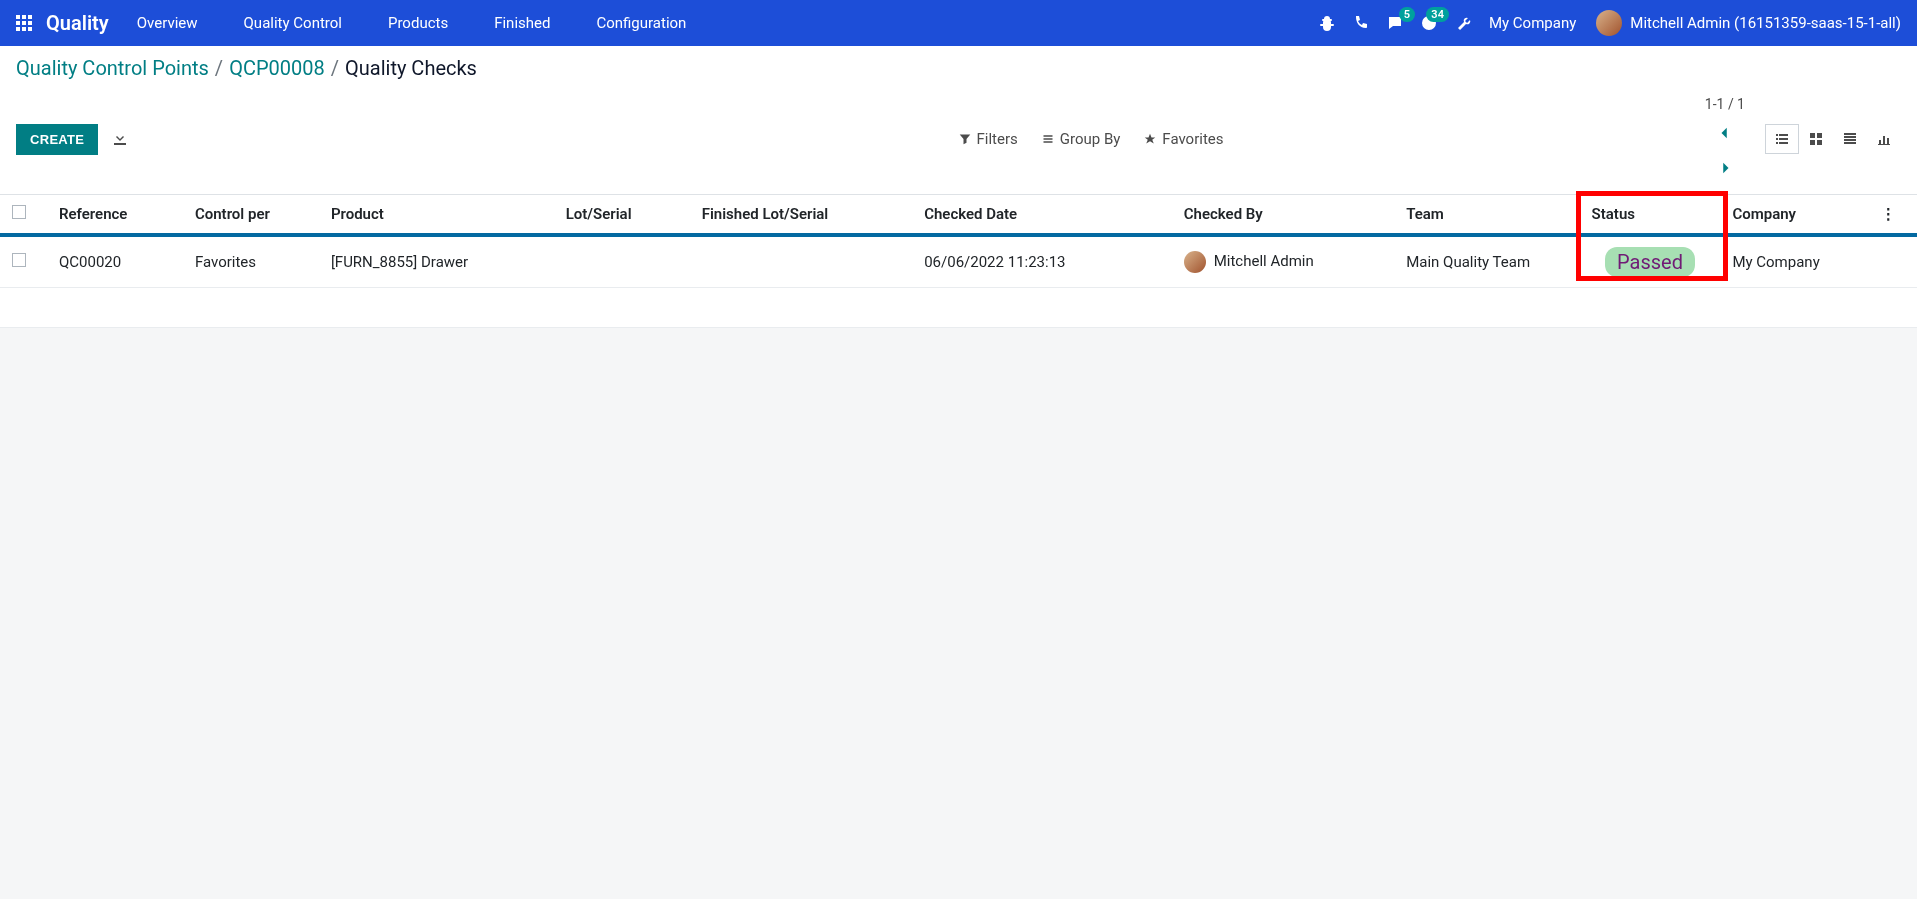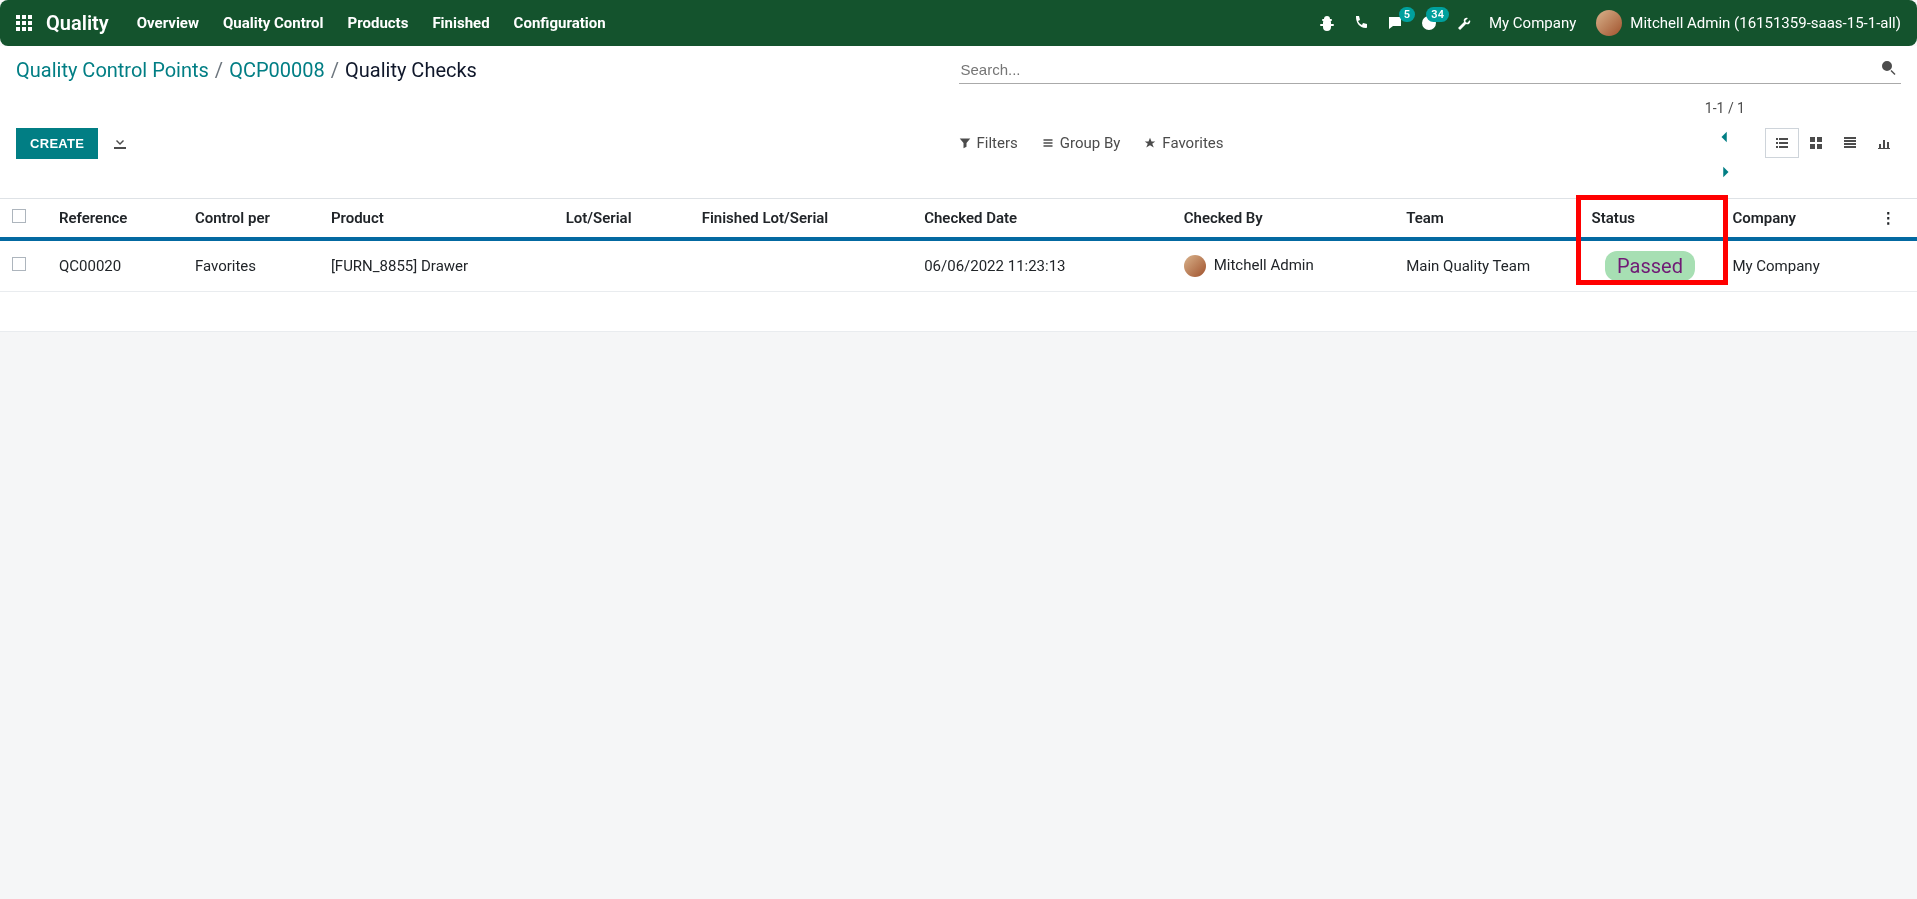--- a/index.html
+++ b/index.html
@@ -1,23 +1,23 @@
 <!DOCTYPE html>
 <html><head>
 <meta charset="utf-8">
 <style>
   * { box-sizing: border-box; margin: 0; padding: 0; }
   body { font-family: -apple-system, BlinkMacSystemFont, "Segoe UI", Roboto, "Helvetica Neue", Arial, sans-serif; font-size: 14px; color: #212529; background: #f9f9f9; }
 
   
-  .navbar { background: #14532d; height: 46px; display: flex; align-items: center; padding: 0 16px; color: #fff; border-radius: 8px; }
+  .navbar { background: #1d4ed8; height: 46px; display: flex; align-items: center; padding: 0 16px; color: #fff; }
   .navbar .apps-icon { display:grid; grid-template-columns: repeat(3,4px); grid-template-rows: repeat(3,4px); gap:2px; margin-right:14px; cursor:pointer; }
   .navbar .apps-icon span { background:#fff; width:4px; height:4px; }
   .navbar .brand { font-size: 20px; font-weight:600; margin-right: 28px; }
-  .navbar .nav-menu { display:flex; gap: 24px; font-weight: bold; }
+  .navbar .nav-menu { display:flex; gap: 46px; }
   .navbar .nav-menu a { color:#fff; text-decoration:none; font-size:15px; cursor:pointer; }
   .navbar .spacer { flex:1; }
   .navbar .sys-icons { display:flex; align-items:center; gap:18px; }
   .navbar .sys-icons .ico { position:relative; cursor:pointer; display:flex; align-items:center; }
   .navbar .sys-icons svg { fill:#fff; width:16px; height:16px; }
   .navbar .badge { position:absolute; top:-8px; right:-12px; background:#00a09d; color:#fff; border-radius:10px; font-size:11px; padding:1px 5px; line-height:1.2; font-weight:600; }
   .navbar .company { margin-left: 18px; font-size:15px; cursor:pointer; }
   .navbar .user { display:flex; align-items:center; gap:8px; margin-left:20px; font-size:15px; cursor:pointer; }
   .navbar .avatar { width:26px; height:26px; border-radius:50%; background:linear-gradient(135deg,#d9b38c,#a0522d); display:flex; align-items:center; justify-content:center; font-size:12px; }
 
@@ -147,28 +147,20 @@
 </div>
 
 <div class="control-panel">
   <div class="cp-row1">
     <div class="breadcrumb">
       <span class="crumb-link">Quality Control Points</span>
       <span class="sep">/</span>
       <span class="crumb-link">QCP00008</span>
       <span class="sep">/</span>
       <span class="active">Quality Checks</span>
-    </div>
-    <div class="search-wrap">
-      <input type="text" placeholder="Search..." style="">
-      <span class="search-btn">
-        <svg viewBox="0 0 16 16">
-            <path d="M6 1a5 5 0 1 1 0 10 5 5 0 0 1 0-10zm4.5 9l4 4-1 1-4-4z"></path>
-          </svg>
-      </span>
     </div>
   </div>
   <div class="cp-row2">
     <div class="cp-left">
       <button class="btn-create">CREATE</button>
       <span class="btn-icon">
         <svg viewBox="0 0 16 16">
             <path d="M8 1v8L5 6 4 7l4 4 4-4-1-1-3 3V1H8zM2 13h12v2H2z"></path>
           </svg>
       </span>

